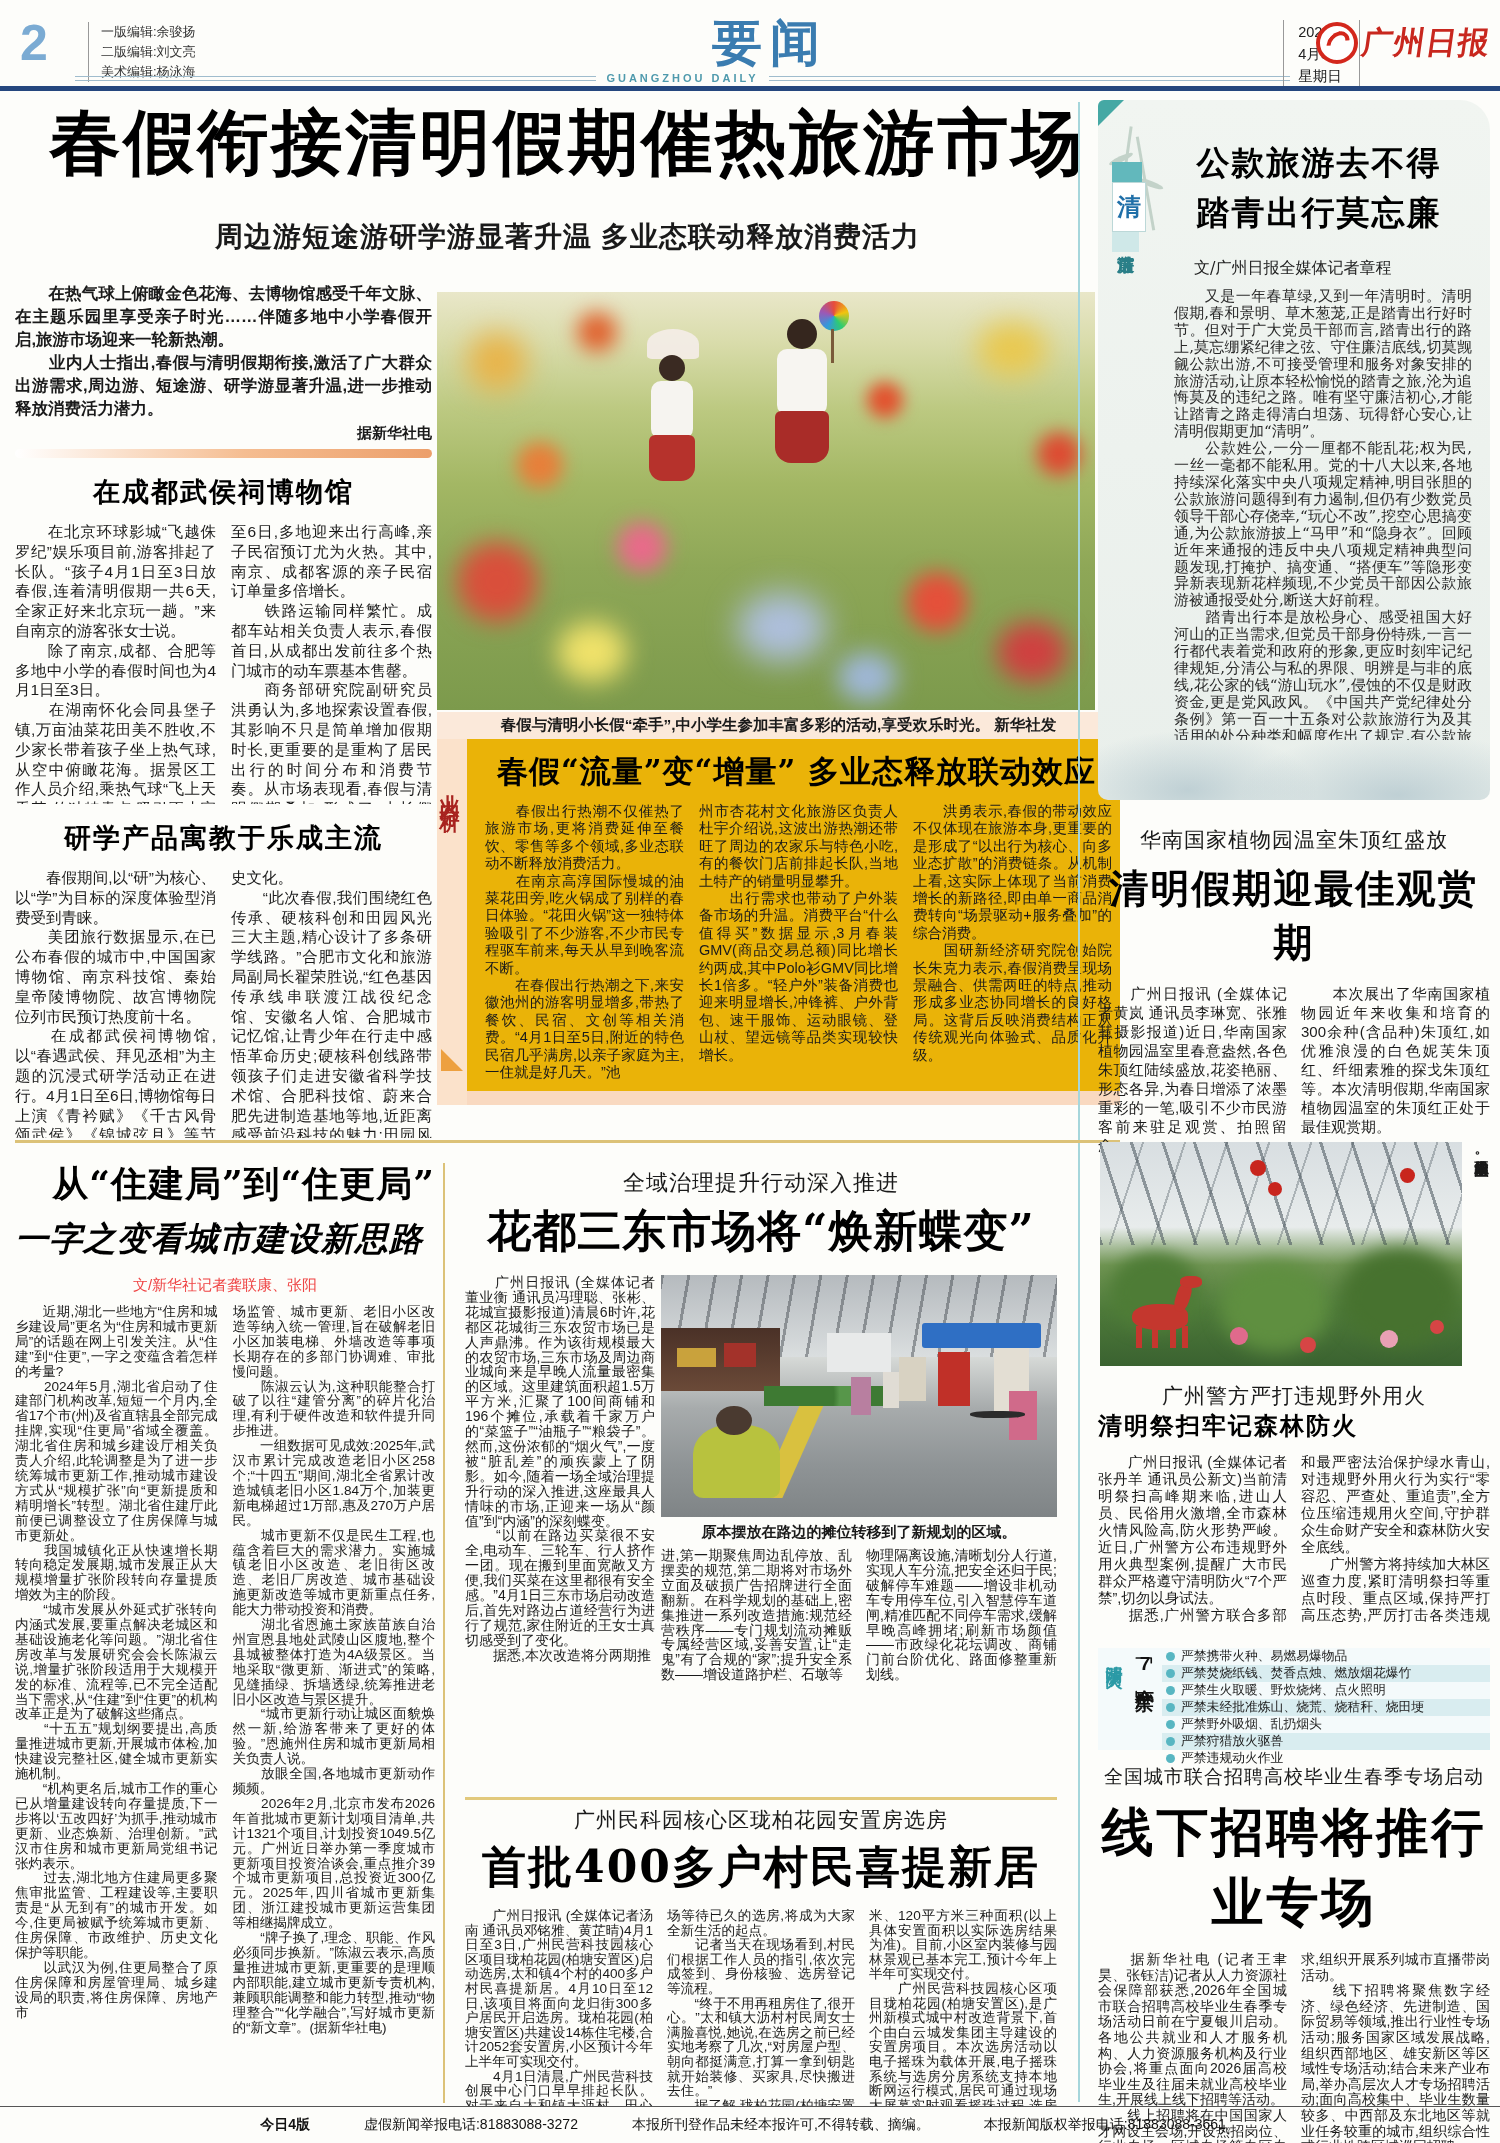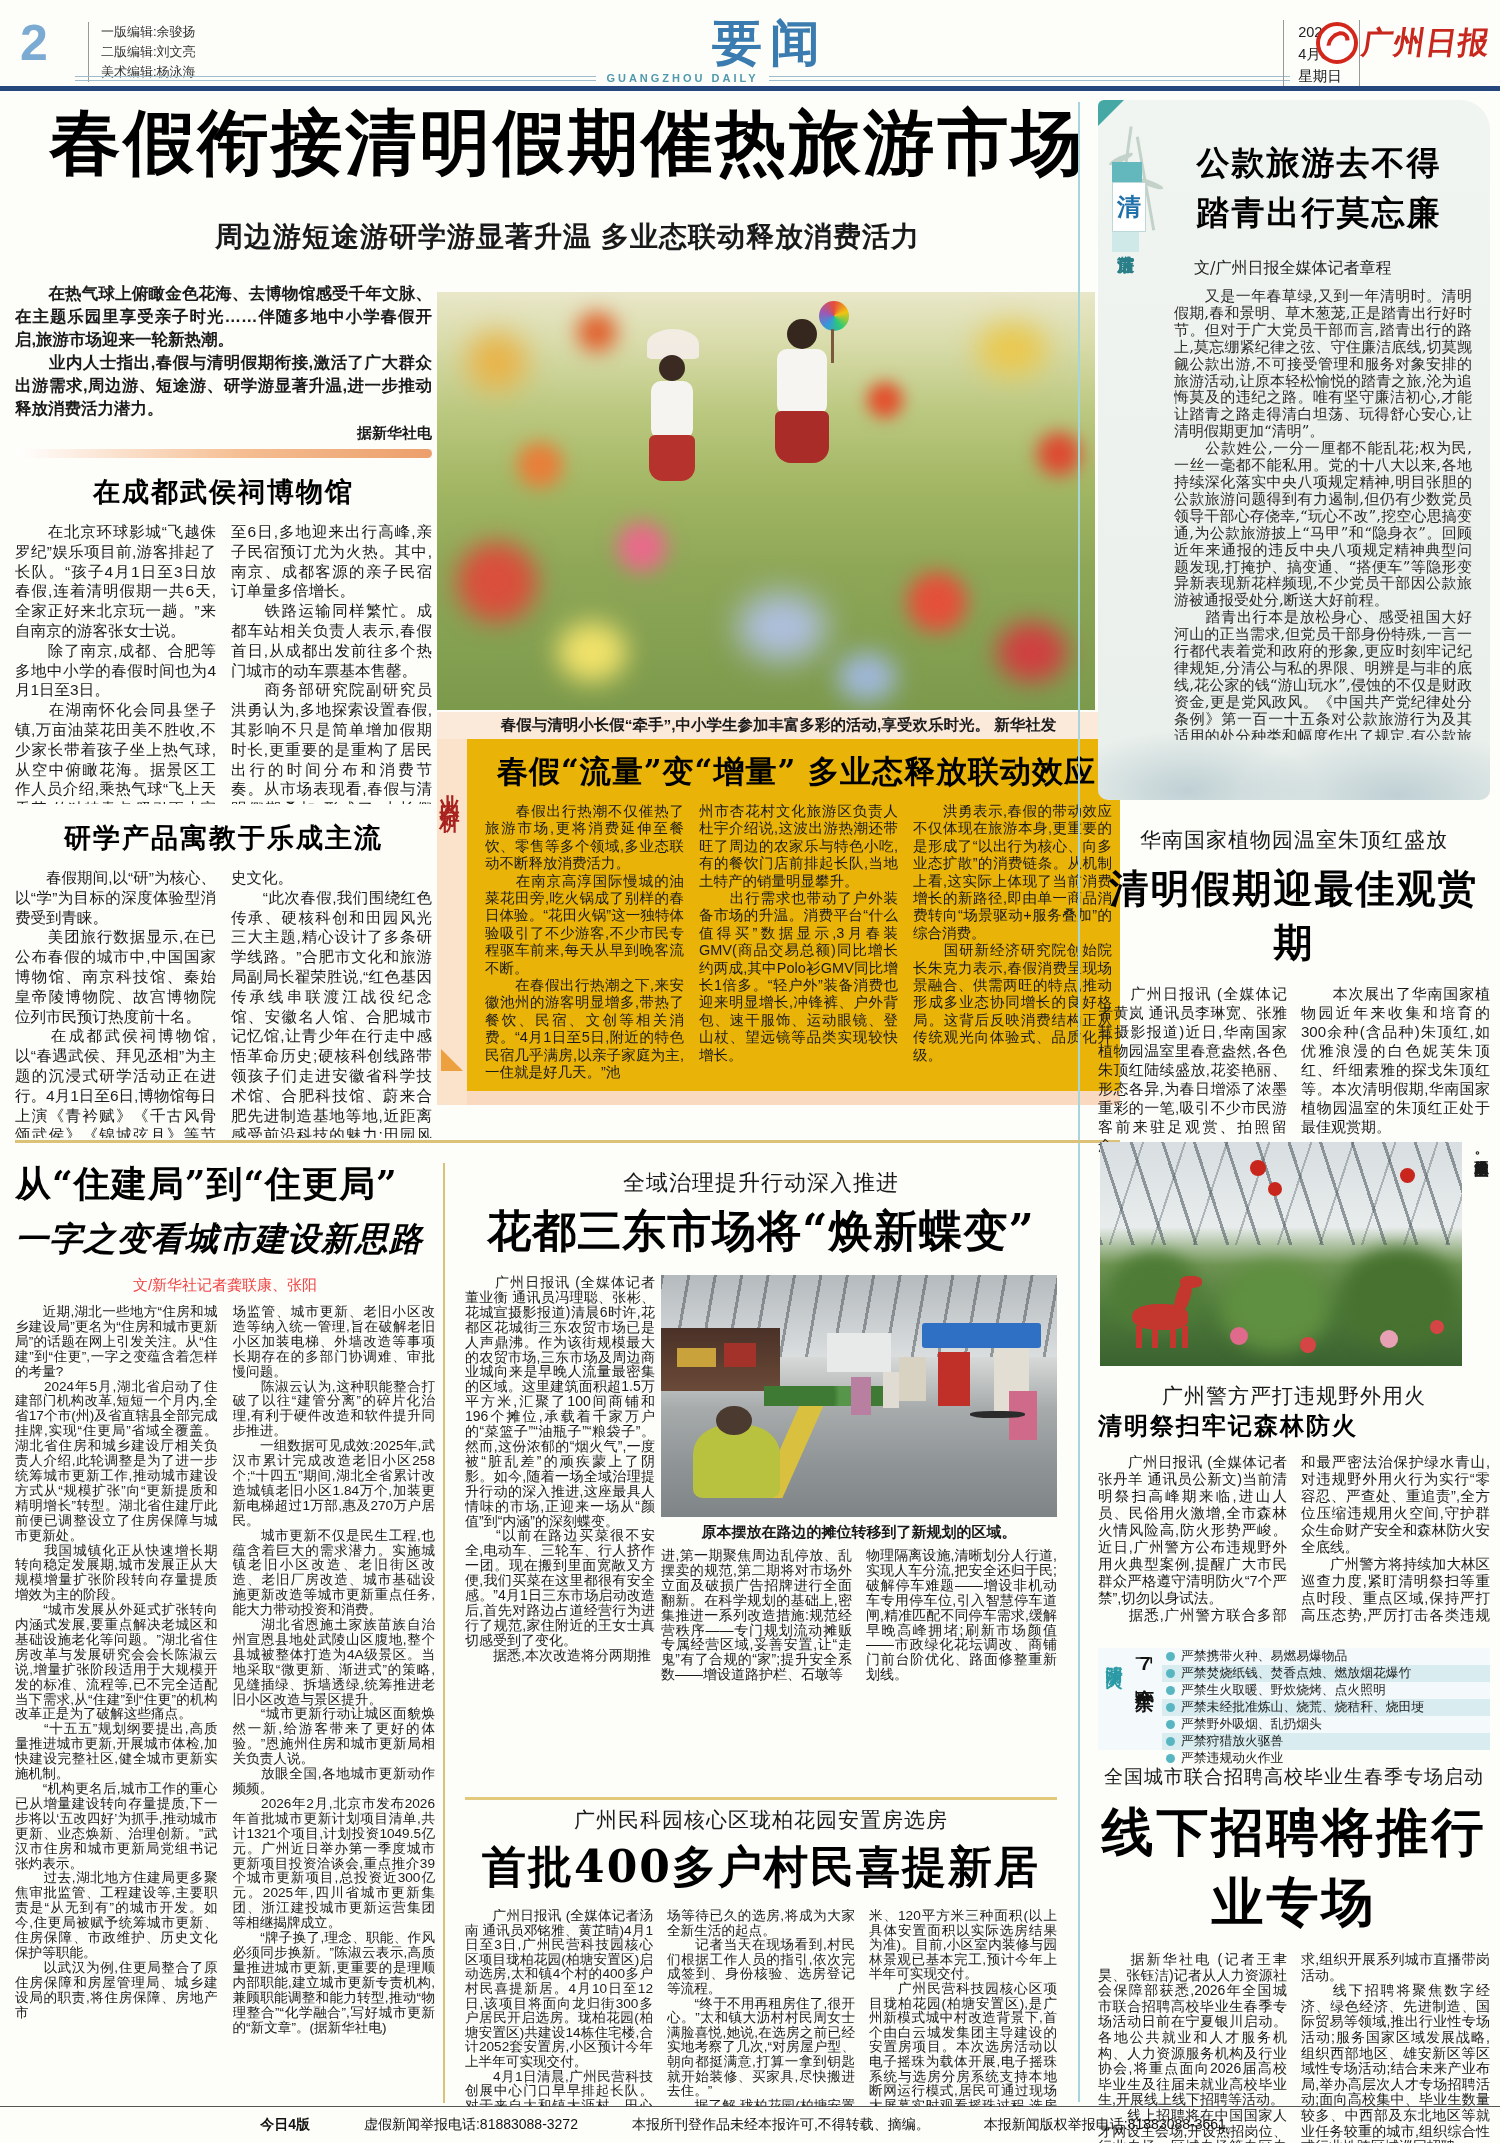--- a/index.html
+++ b/index.html
@@ -101,21 +101,21 @@
   .ban-l2{writing-mode:vertical-lr;text-orientation:upright;color:#111;font-weight:900;font-size:19px;letter-spacing:1px;}
   .ban-items{flex:1;display:flex;flex-direction:column;}
   .ban-row{flex:1;display:flex;align-items:center;gap:6px;font-size:12.8px;
            font-family:"DejaVu Serif","Liberation Serif",serif;color:#222;padding-left:4px;}
   .ban-row:nth-child(even){background:#d9edf0;}
   .ban-dot{width:9px;height:9px;border-radius:50%;background:#58b6c2;flex:0 0 auto;}
   .jobs-head{font-size:52px;text-align:center;letter-spacing:3px;margin-top:8px;}
 
   
   .urban{left:15px;top:1160px;width:420px;height:943px;overflow:hidden;}
-  .urban-h1{text-align:left;font-size:36px;letter-spacing:1px;}
+  .urban-h1{text-align:right;font-size:36px;letter-spacing:1px;}
   .urban-h2{text-align:left;font-size:33px;letter-spacing:1px;margin-top:8px;font-style:italic;}
   .urban-by{text-align:center;font-size:15px;margin:14px 0 10px;color:#ef4444;}
   .urban-cols .col{font-size:13.6px;line-height:14.9px;}
 
   
   .market{left:465px;top:1168px;width:592px;height:625px;overflow:hidden;}
   .market-head{text-align:center;font-size:44px;letter-spacing:1px;margin-top:4px;}
   .market-body{display:flex;gap:6px;margin-top:14px;height:512px;}
   .market-c1{width:190px;flex:0 0 auto;font-size:14px;line-height:14.9px;text-align:justify;overflow:hidden;}
   .market-right{flex:1;display:flex;flex-direction:column;}

